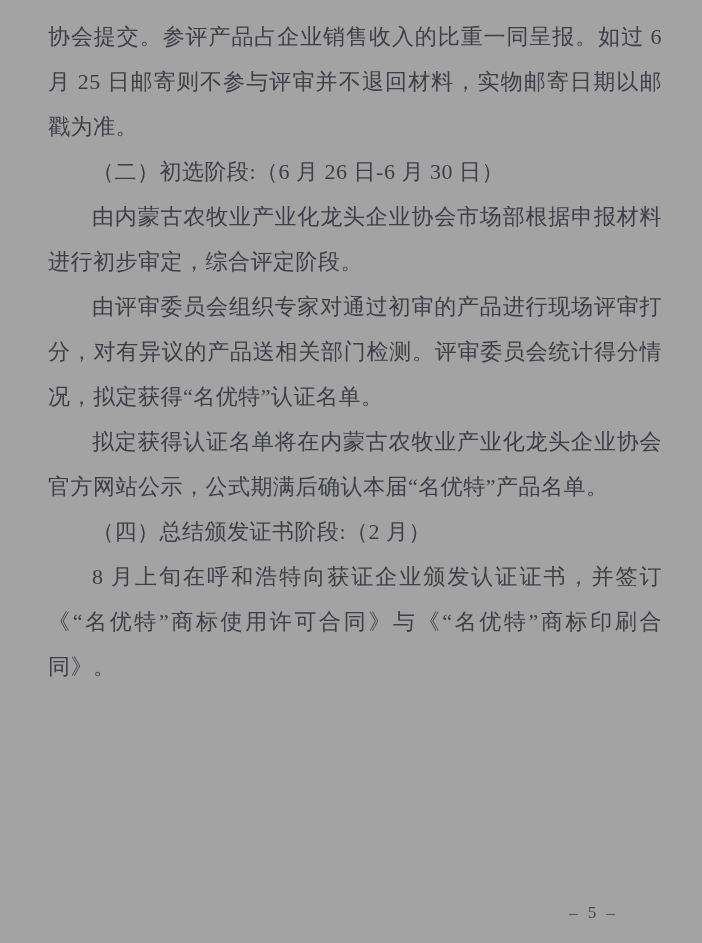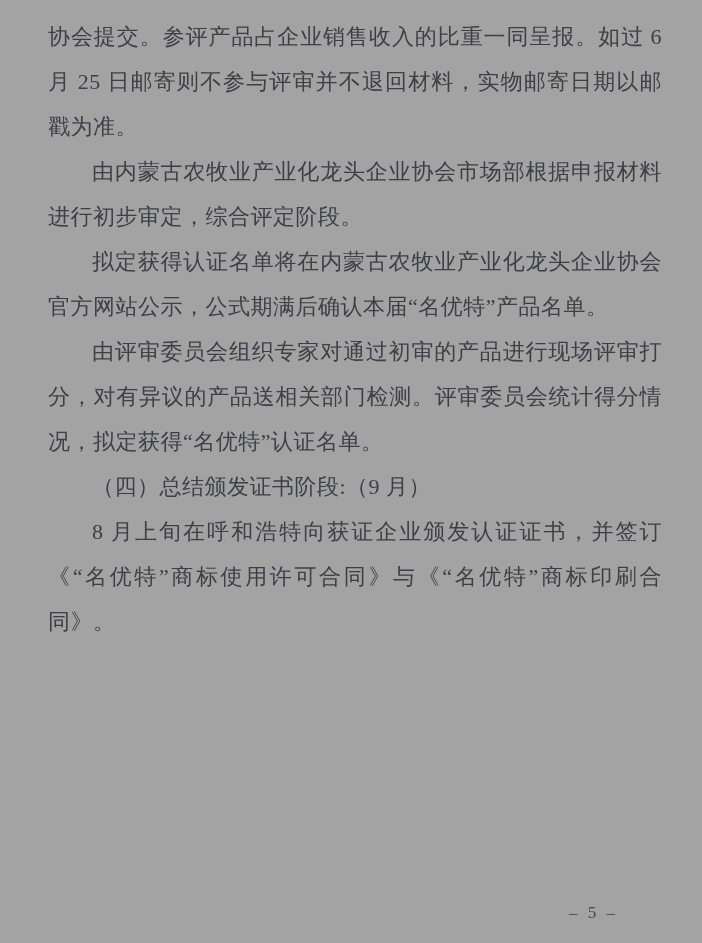--- a/index.html
+++ b/index.html
@@ -43,20 +43,21 @@
     letter-spacing: 3px;
     font-family: "Liberation Serif", "DejaVu Serif", serif;
   }
 </style>
 </head>
 <body>
 
 <div class="page">
   <div class="content">
     <p class="flow">协会提交。参评产品占企业销售收入的比重一同呈报。如过 6 月 25 日邮寄则不参与评审并不退回材料，实物邮寄日期以邮戳为准。</p>
+    <p class="flow indent">（二）初选阶段:（6 月 26 日-6 月 30 日）</p>
     <p class="flow indent">由内蒙古农牧业产业化龙头企业协会市场部根据申报材料进行初步审定，综合评定阶段。</p>
+    <p class="flow indent">由评审委员会组织专家对通过初审的产品进行现场评审打分，对有异议的产品送相关部门检测。评审委员会统计得分情况，拟定获得“名优特”认证名单。</p>
     <p class="flow indent">拟定获得认证名单将在内蒙古农牧业产业化龙头企业协会官方网站公示，公式期满后确认本届“名优特”产品名单。</p>
-    <p class="flow indent">由评审委员会组织专家对通过初审的产品进行现场评审打分，对有异议的产品送相关部门检测。评审委员会统计得分情况，拟定获得“名优特”认证名单。</p>
-    <p class="flow indent">（四）总结颁发证书阶段:（9 月）</p>
+    <p class="flow indent">（四）总结颁发证书阶段:（2 月）</p>
     <p class="flow indent">8 月上旬在呼和浩特向获证企业颁发认证证书，并签订《“名优特”商标使用许可合同》与《“名优特”商标印刷合同》。</p>
   </div>
   <div class="footer">– 5 –</div>
 </div>
 
 </body></html>

